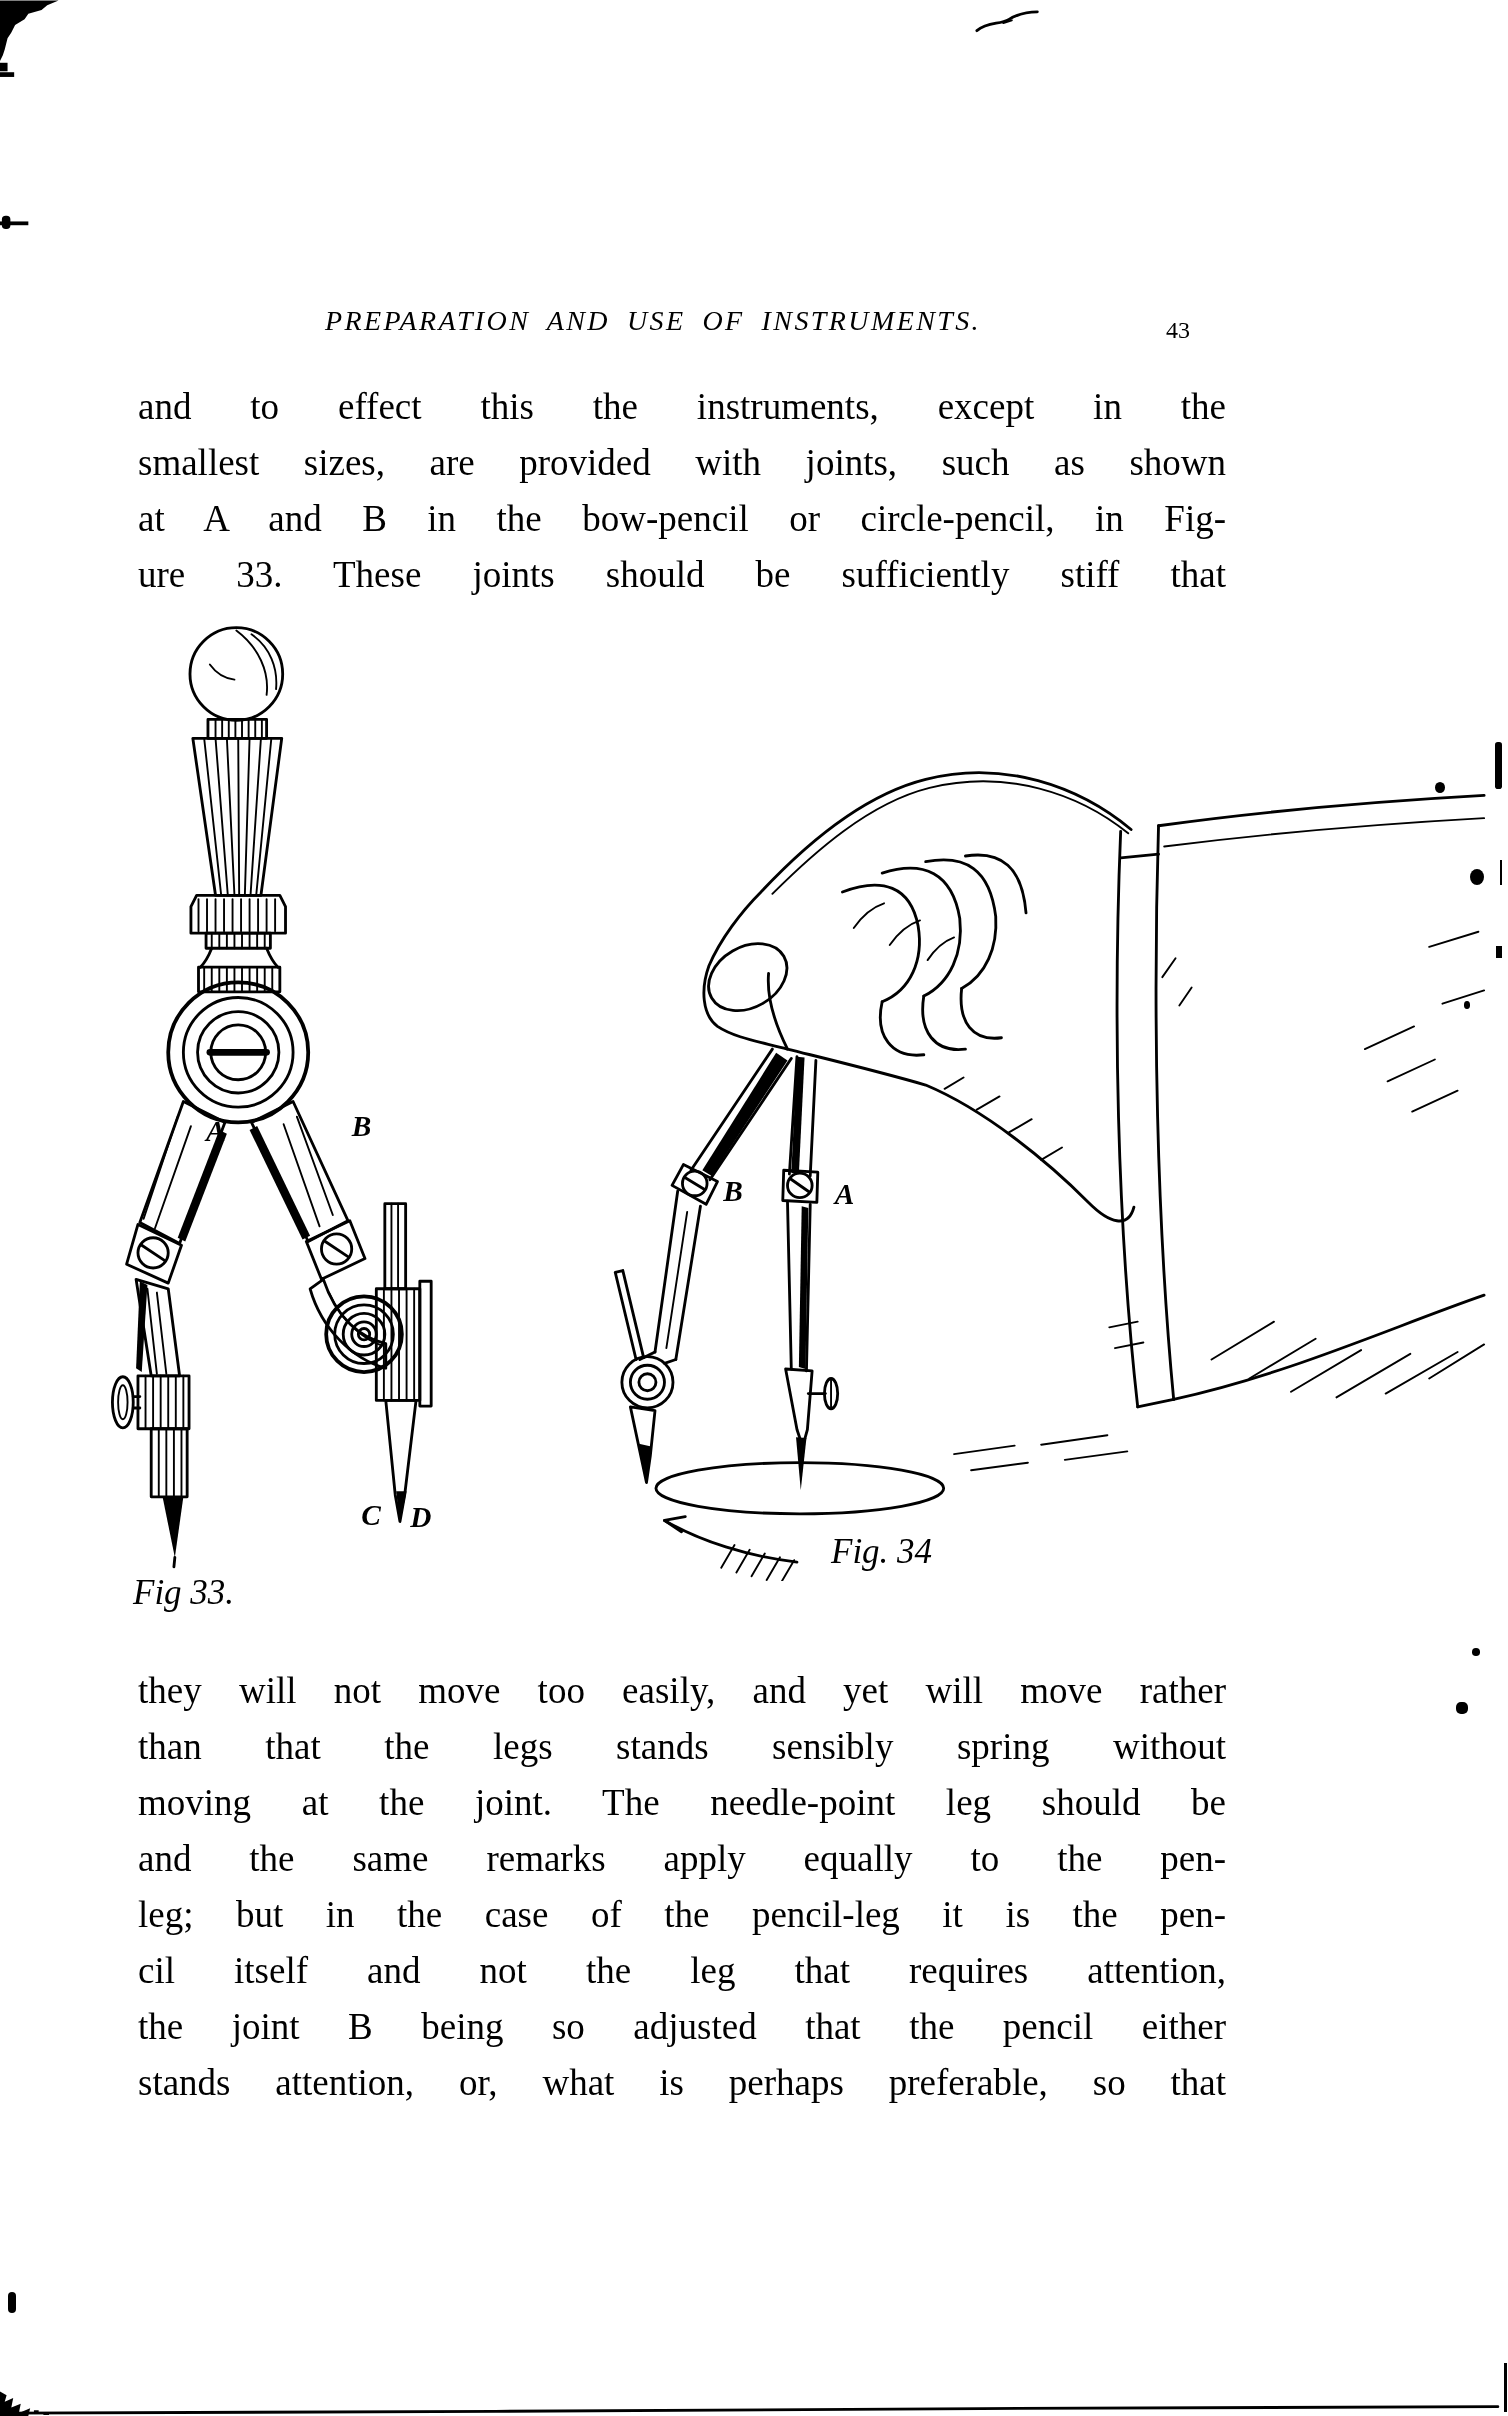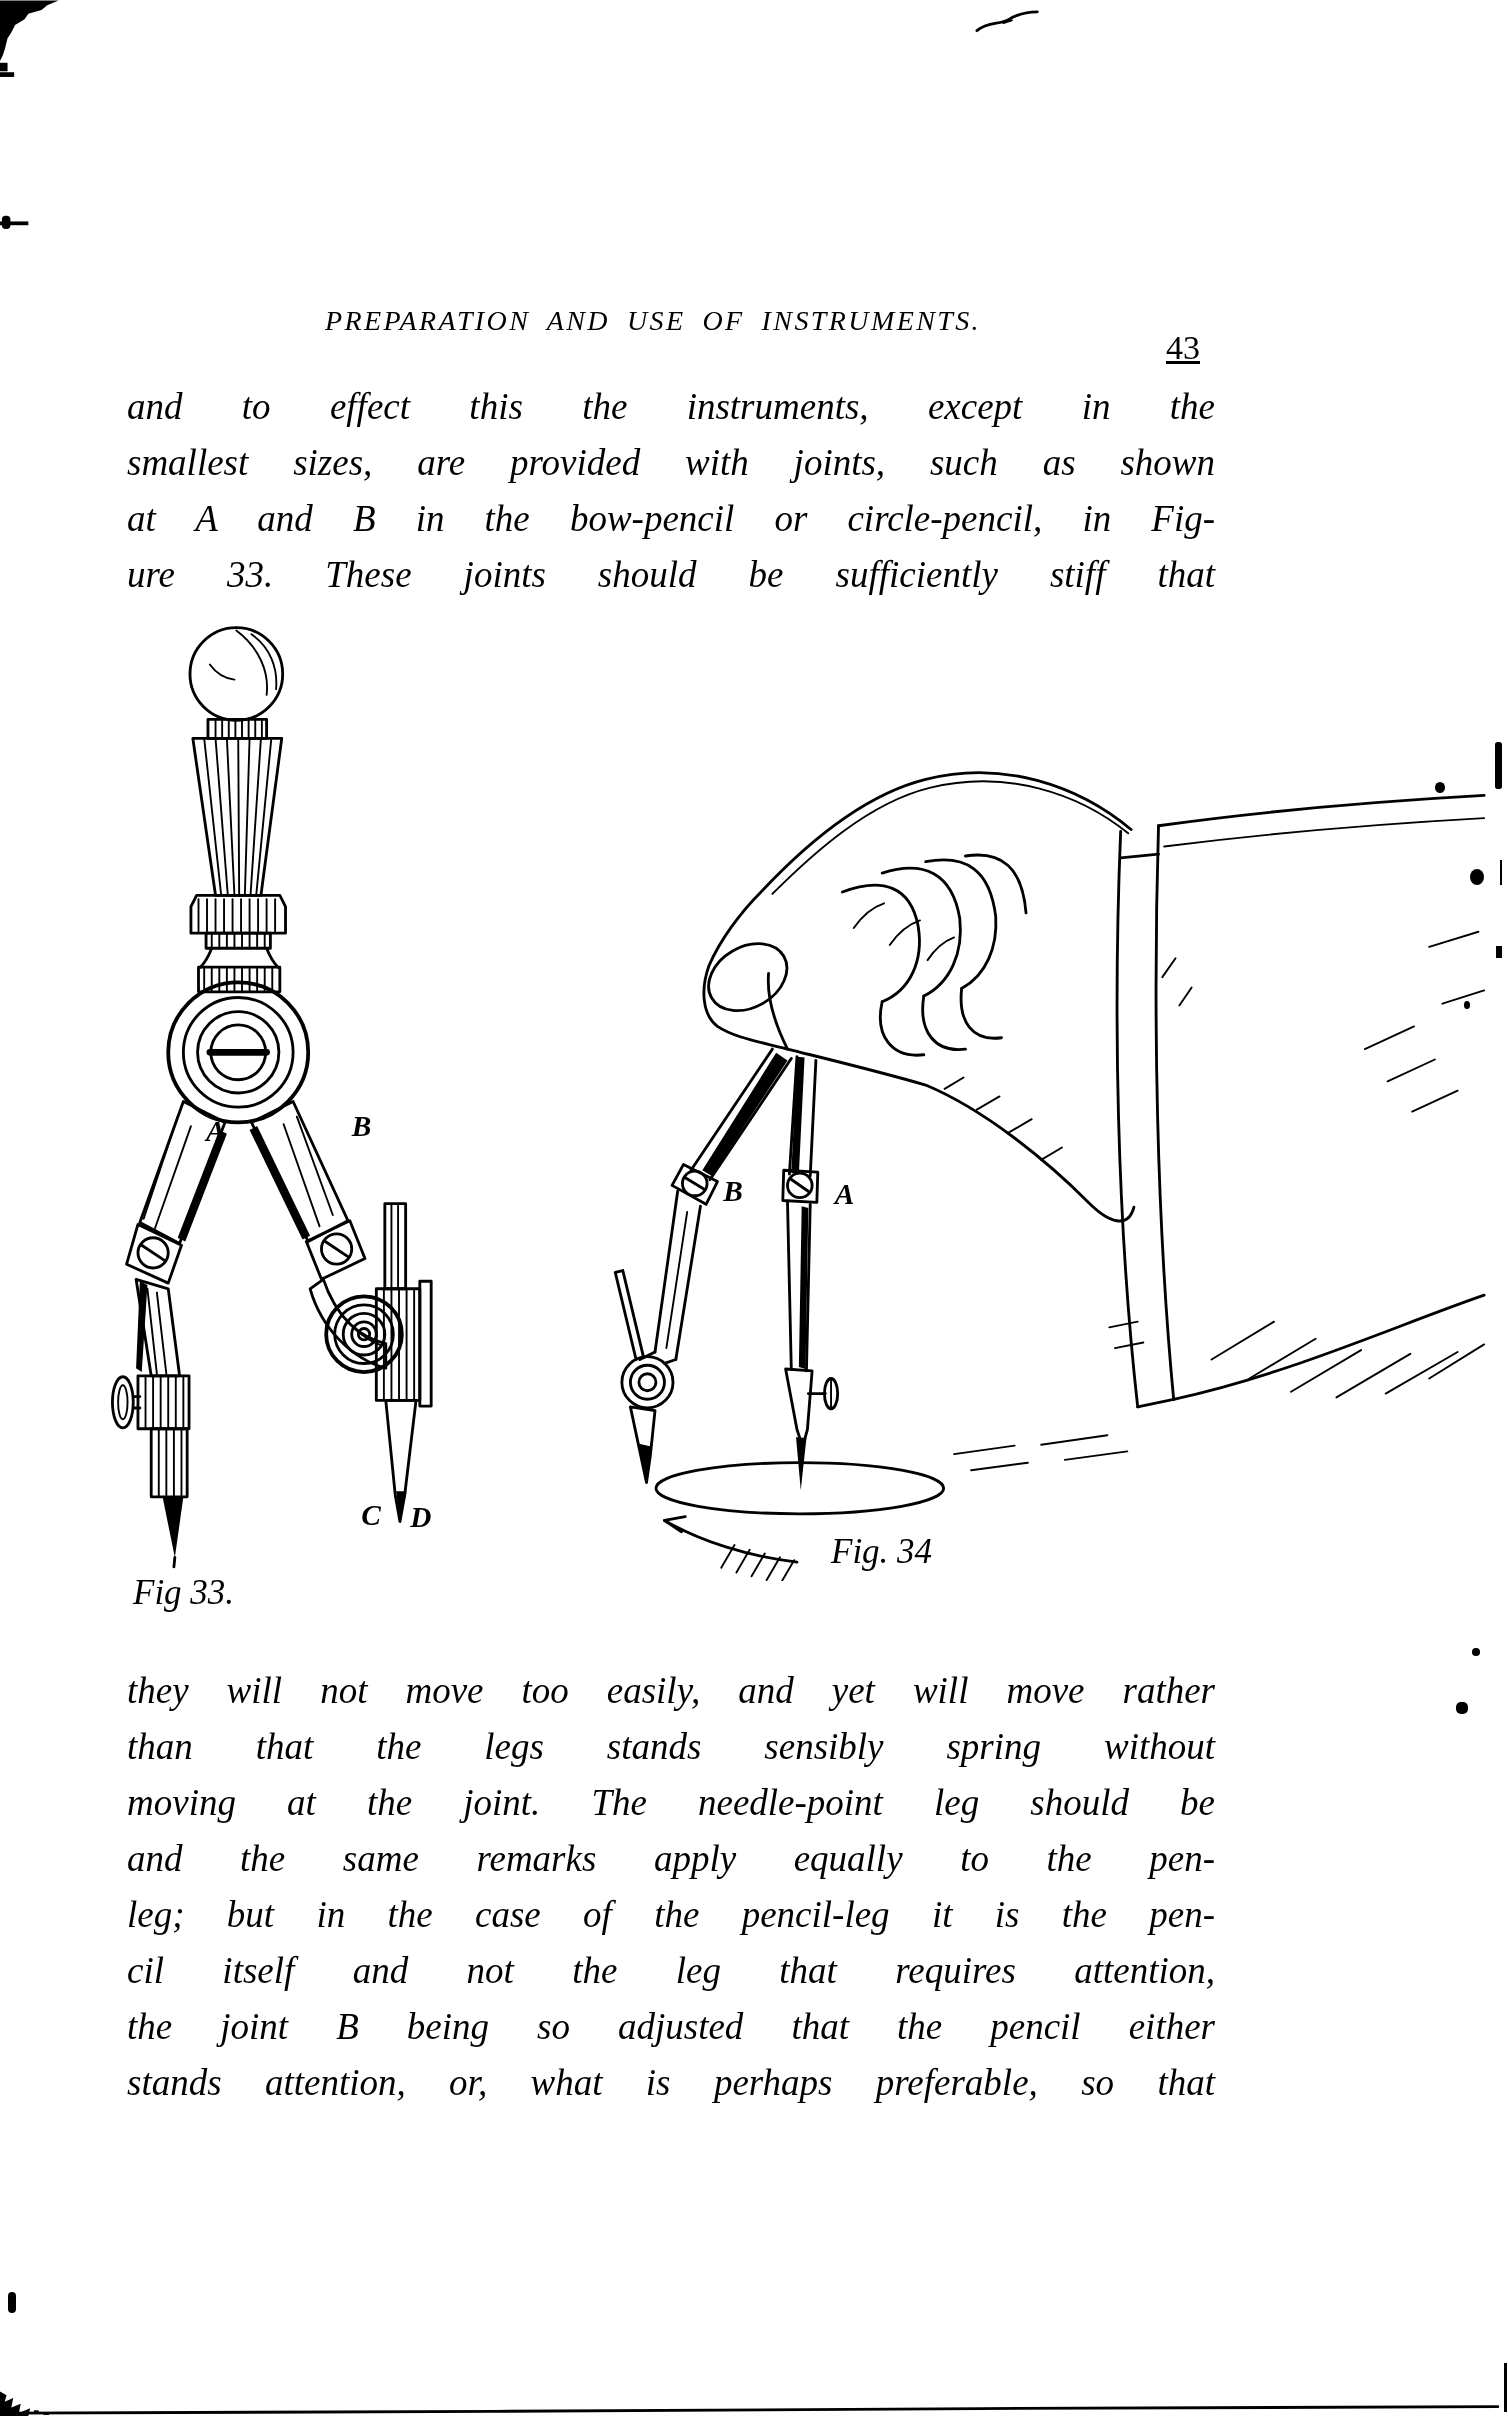--- a/index.html
+++ b/index.html
@@ -1,22 +1,22 @@
 <!DOCTYPE html>
 <html style="font-size:15px"><head>
 <meta charset="utf-8">
 <style>
   html,body{margin:0;padding:0;}
   body{width:1508px;height:2416px;background:#ffffff;position:relative;overflow:hidden;
        font-family:"Liberation Serif","DejaVu Serif",serif;color:#000;}
   .page{position:absolute;left:0;top:0;width:1508px;height:2416px;background:#fff;border-radius:14px;}
   .running-head{position:absolute;left:227px;top:305px;width:852px;text-align:center;
       font-style:italic;font-size:28px;letter-spacing:2.4px;word-spacing:7.6px;white-space:nowrap;}
-  .page-number{position:absolute;left:1166px;top:329px;font-size:34px;text-decoration:underline;}
-  .para{position:absolute;left:127px;width:1088px;font-size:37px;font-style:italic;}
+  .page-number{position:absolute;left:1166px;top:317px;font-size:24px;}
+  .para{position:absolute;left:138px;width:1088px;font-size:37px;}
   .para .line{height:56px;line-height:56px;text-align:justify;text-align-last:justify;white-space:nowrap;}
   #para1{top:379px;}
   #para2{top:1663px;}
   .fig-caption{position:absolute;font-size:35px;font-style:italic;}
   #cap33{left:133px;top:1573px;}
   #cap34{left:831px;top:1520px;margin-top:12px;}
   .figsvg{position:absolute;}
   .ink{stroke:#000;fill:none;stroke-width:3;stroke-linecap:round;stroke-linejoin:round;}
   .ink-thin{stroke:#000;fill:none;stroke-width:2;stroke-linecap:round;}
   .ink-fill{fill:#000;stroke:none;}

